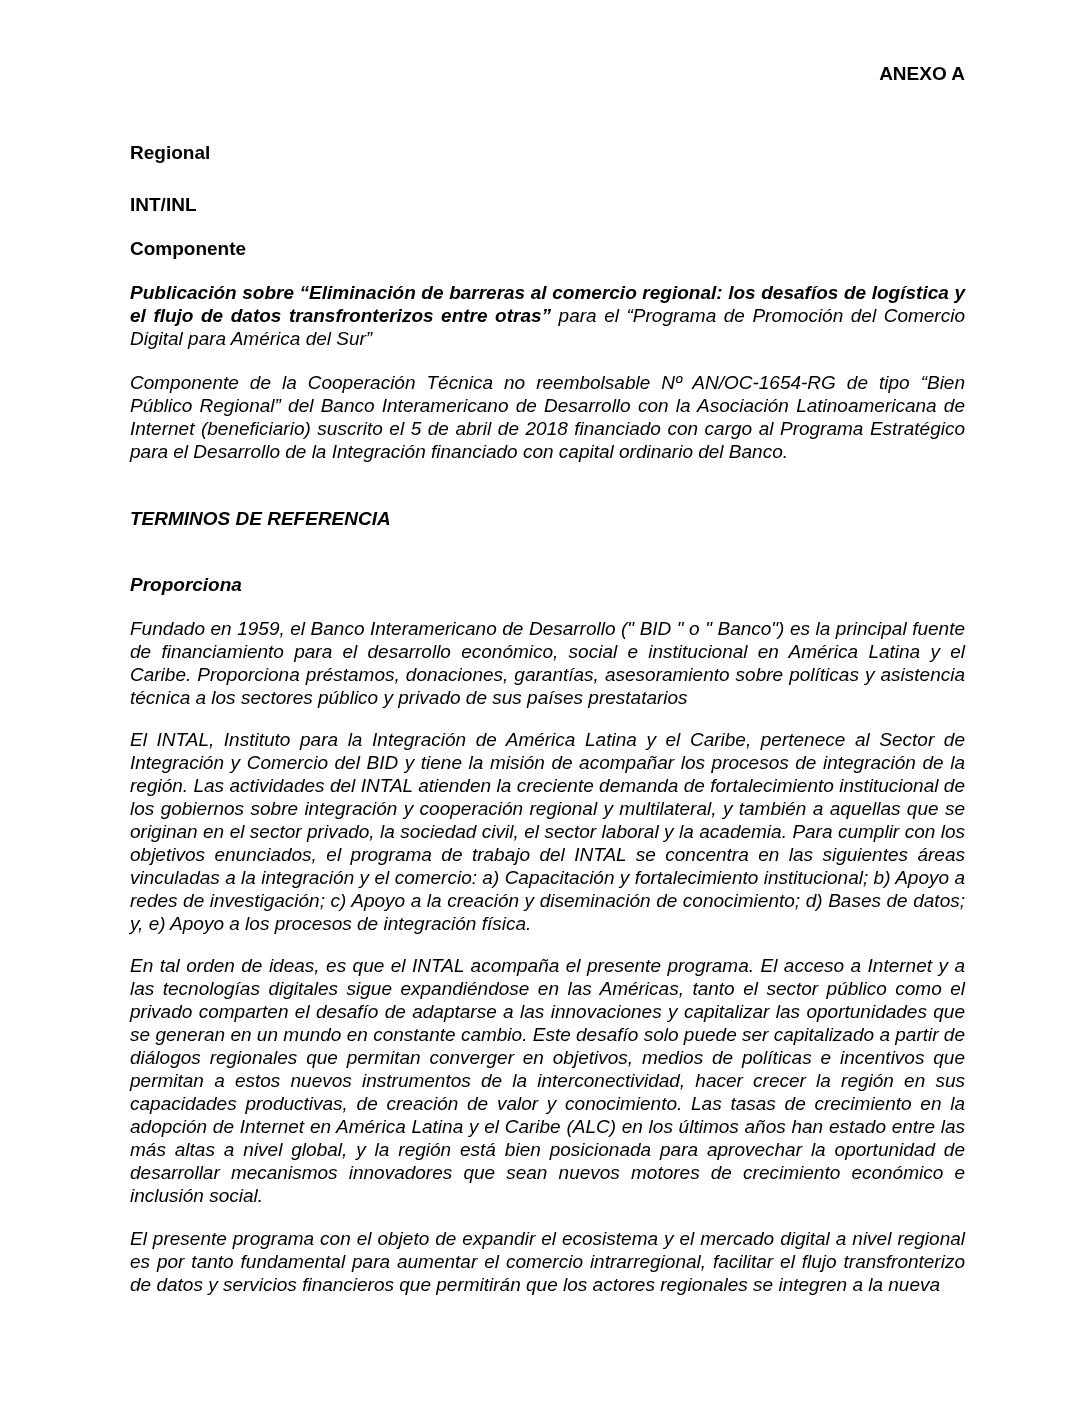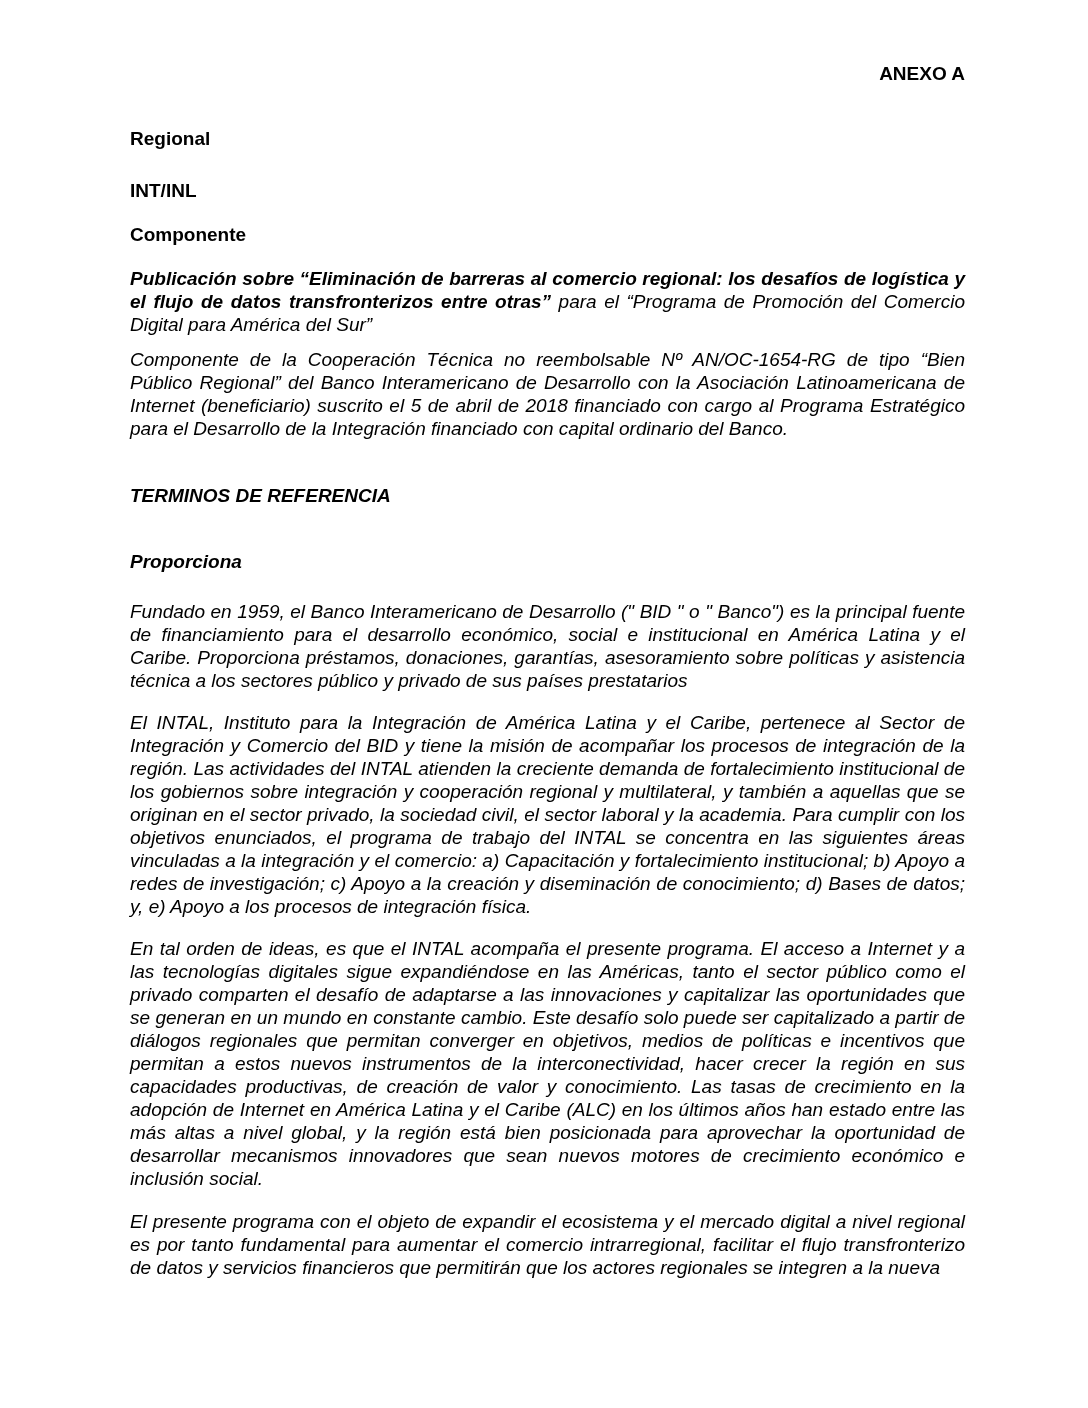--- a/index.html
+++ b/index.html
@@ -22,46 +22,46 @@
     color: #000000;
   }
   .annex {
     margin-top: 62px;
     text-align: right;
     font-weight: bold;
   }
   .doc-label {
     font-weight: bold;
   }
-  .label-region   { margin-top: 42px; }
+  .label-region   { margin-top: 56px; }
   .label-division { margin-top: 29px; }
   .label-type     { margin-top: 21px; }
   p {
     margin: 0;
     text-align: justify;
     font-style: italic;
   }
   .title-para {
     margin-top: 21px;
   }
   .title-bold {
     font-weight: bold;
   }
   .component-note {
-    margin-top: 12px;
+    margin-top: 21px;
   }
   .section-heading {
     margin-top: 44px;
     font-weight: bold;
   }
   .subsection-heading {
     margin-top: 43px;
     font-weight: bold;
   }
-  .body-para-1 { margin-top: 27px; }
+  .body-para-1 { margin-top: 21px; }
   .body-para-2 { margin-top: 19px; }
   .body-para-3 { margin-top: 19px; }
   .body-para-4 { margin-top: 20px; }
 </style>
 </head>
 <body>
 
 <div class="page">
 
   <div class="annex">ANEXO A</div>

